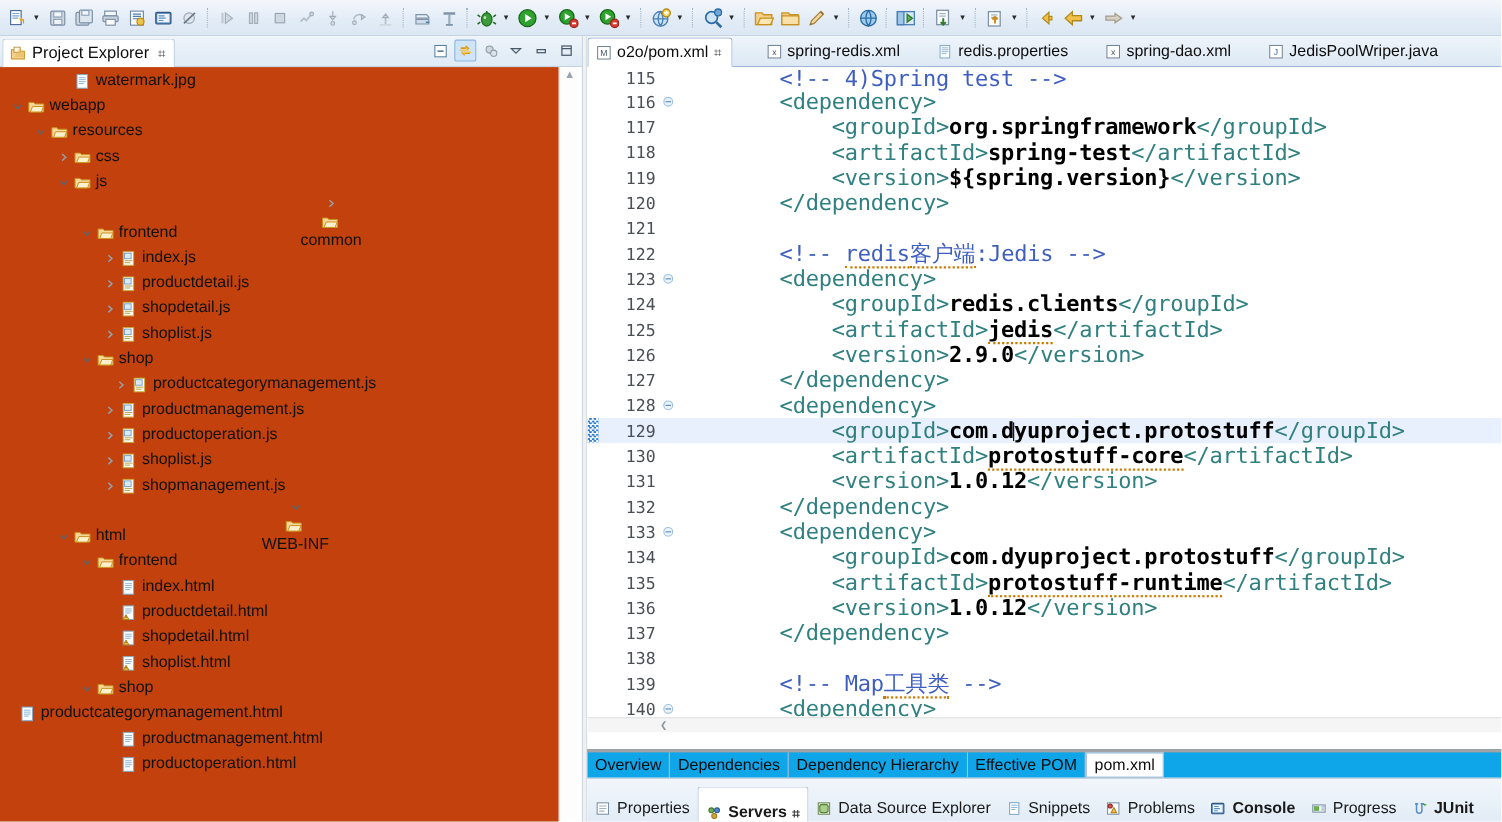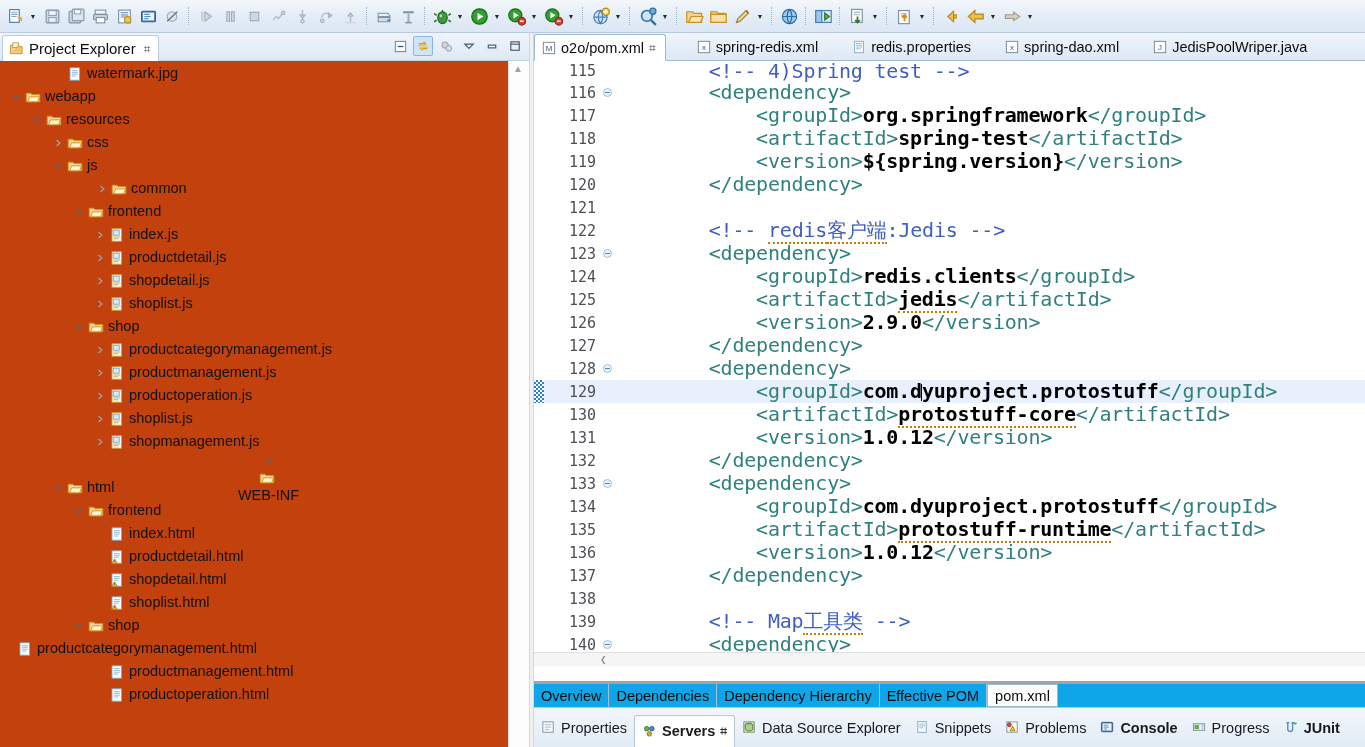--- a/index.html
+++ b/index.html
@@ -177,21 +177,21 @@
   }
   .ftab.active { background: #ffffff; border: 1px solid #9bb7d4; }
 
   .bottom-tabbar {
     position: absolute; left: 0; top: 674px; width: 831px; height: 40px;
     background: linear-gradient(#f1f6fb, #e2ecf6);
     border-top: 1px solid #b9cada;
     display: flex; align-items: center;
   }
   .btab {
-    height: 30px; display: flex; align-items: center; gap: 5px;
+    height: 30px; display: flex; align-items: flex-end; gap: 5px;
     padding: 0 7px; font-size: 14.5px; color: #1a1a1a; white-space: nowrap;
   }
   .btab.active {
     background: #ffffff; font-weight: bold;
     border: 1px solid #b6c9dc; border-bottom:none;
     border-radius: 3px 3px 0 0; height: 32px; margin-top: 6px;
   }
   .btab.bold { font-weight: bold; }
   .btab-close { font-size: 12px; color: #333; }
 </style>
@@ -550,21 +550,21 @@
             </svg>
           </span>
           <span class="ticon">
             <svg width="16" height="16" viewBox="0 0 16 16" class="ic">
               <path d="M1.2 4.2h4.6l1.1 1.3h7.9v7.3H1.2z" fill="#f6d79a" stroke="#c9921f" stroke-width=".9"></path>
               <path d="M2.6 12.8l2-5h10l-2 5z" fill="#fdf0cd" stroke="#c9921f" stroke-width=".9"></path>
             </svg>
           </span>
           <span class="tlabel">js</span>
         </div>
-        <div class="tnode" style="padding-left: 94px;">
+        <div class="tnode" style="padding-left: 94px; flex-direction: column;">
           <span class="tarrow">
             <svg width="10" height="10" viewBox="0 0 10 10">
               <path d="M3.5 2L6.8 5 3.5 8" fill="none" stroke="#97a2ad" stroke-width="1.3"></path>
             </svg>
           </span>
           <span class="ticon">
             <svg width="16" height="16" viewBox="0 0 16 16" class="ic">
               <path d="M1.2 4.2h4.6l1.1 1.3h7.9v7.3H1.2z" fill="#f6d79a" stroke="#c9921f" stroke-width=".9"></path>
               <path d="M2.6 12.8l2-5h10l-2 5z" fill="#fdf0cd" stroke="#c9921f" stroke-width=".9"></path>
             </svg>
@@ -652,21 +652,21 @@
             </svg>
           </span>
           <span class="ticon">
             <svg width="16" height="16" viewBox="0 0 16 16" class="ic">
               <path d="M1.2 4.2h4.6l1.1 1.3h7.9v7.3H1.2z" fill="#f6d79a" stroke="#c9921f" stroke-width=".9"></path>
               <path d="M2.6 12.8l2-5h10l-2 5z" fill="#fdf0cd" stroke="#c9921f" stroke-width=".9"></path>
             </svg>
           </span>
           <span class="tlabel">shop</span>
         </div>
-        <div class="tnode" style="padding-left: 92px;">
+        <div class="tnode" style="padding-left: 92px; margin-left: 10px;">
           <span class="tarrow">
             <svg width="10" height="10" viewBox="0 0 10 10">
               <path d="M3.5 2L6.8 5 3.5 8" fill="none" stroke="#97a2ad" stroke-width="1.3"></path>
             </svg>
           </span>
           <span class="ticon">
             <svg width="16" height="16" viewBox="0 0 16 16" class="ic">
               <rect x="3" y="1.8" width="9.5" height="12.4" fill="#fdfbf3" stroke="#c9a83a" stroke-width=".9"></rect>
               <rect x="4.2" y="3.2" width="6" height="5" fill="#dbe9f6" stroke="#6d9ec7" stroke-width=".8"></rect>
               <path d="M4.4 10h7M4.4 11.8h5" stroke="#b9a24a" stroke-width=".9"></path>

